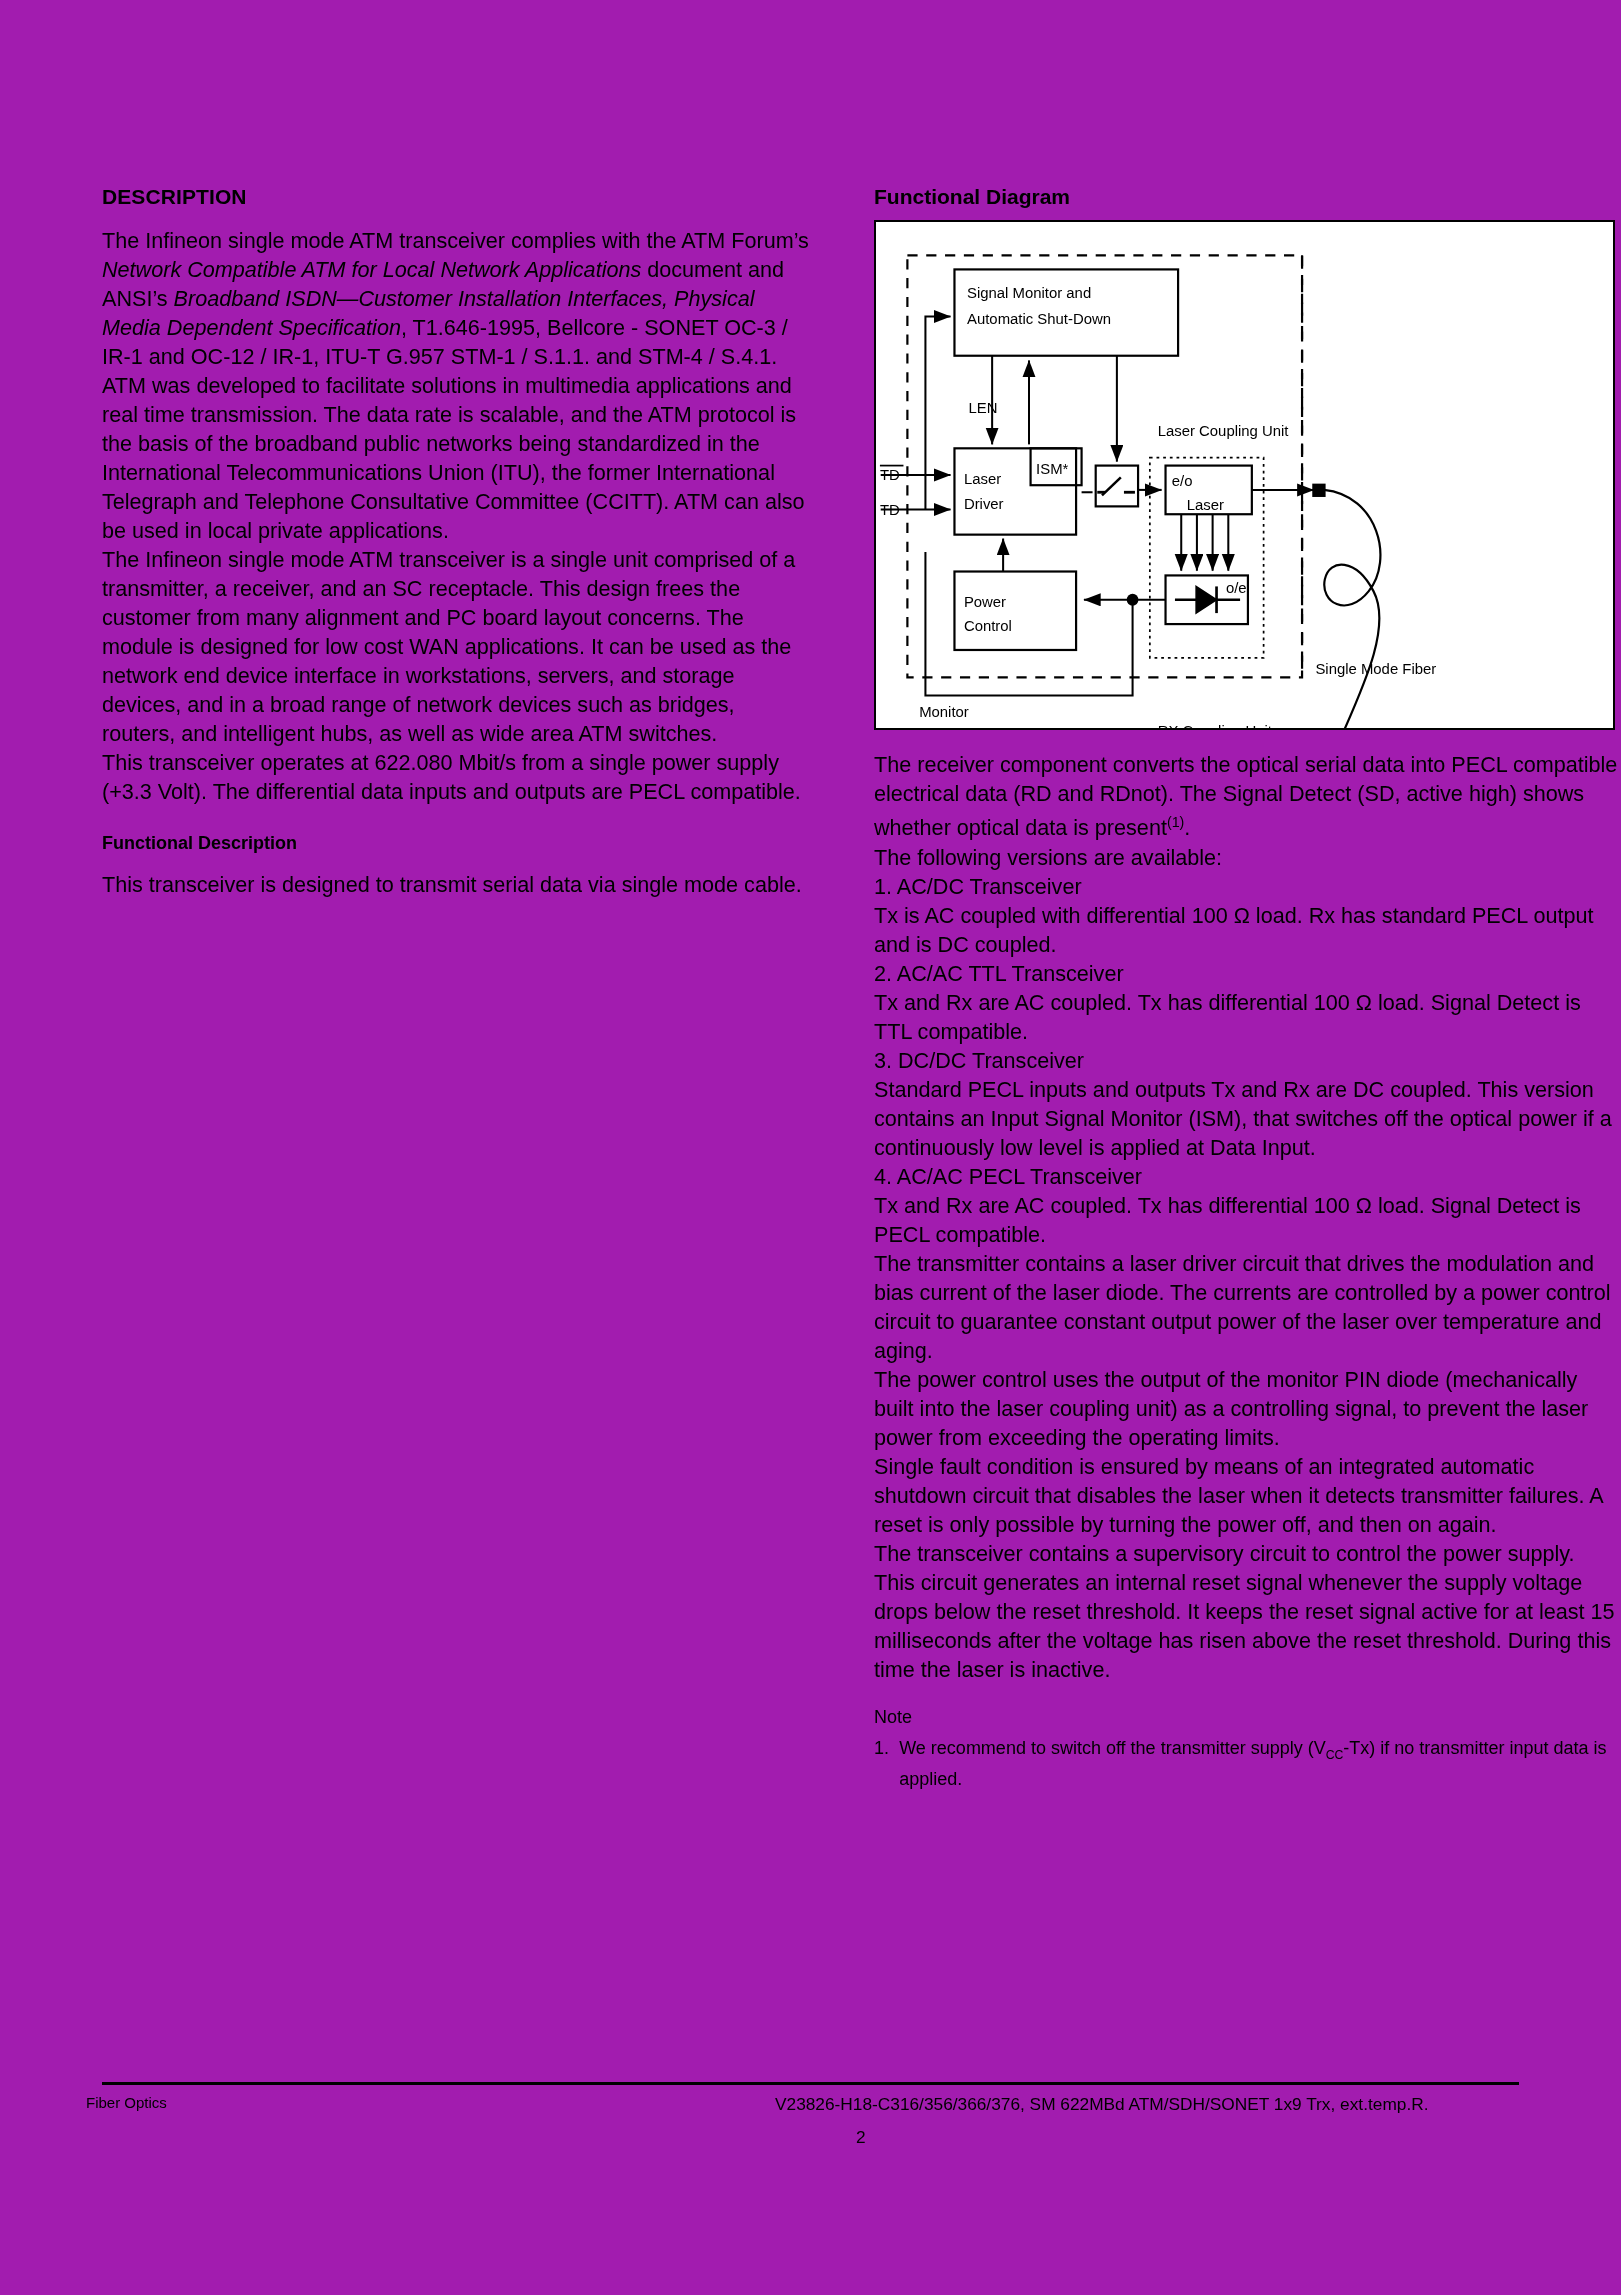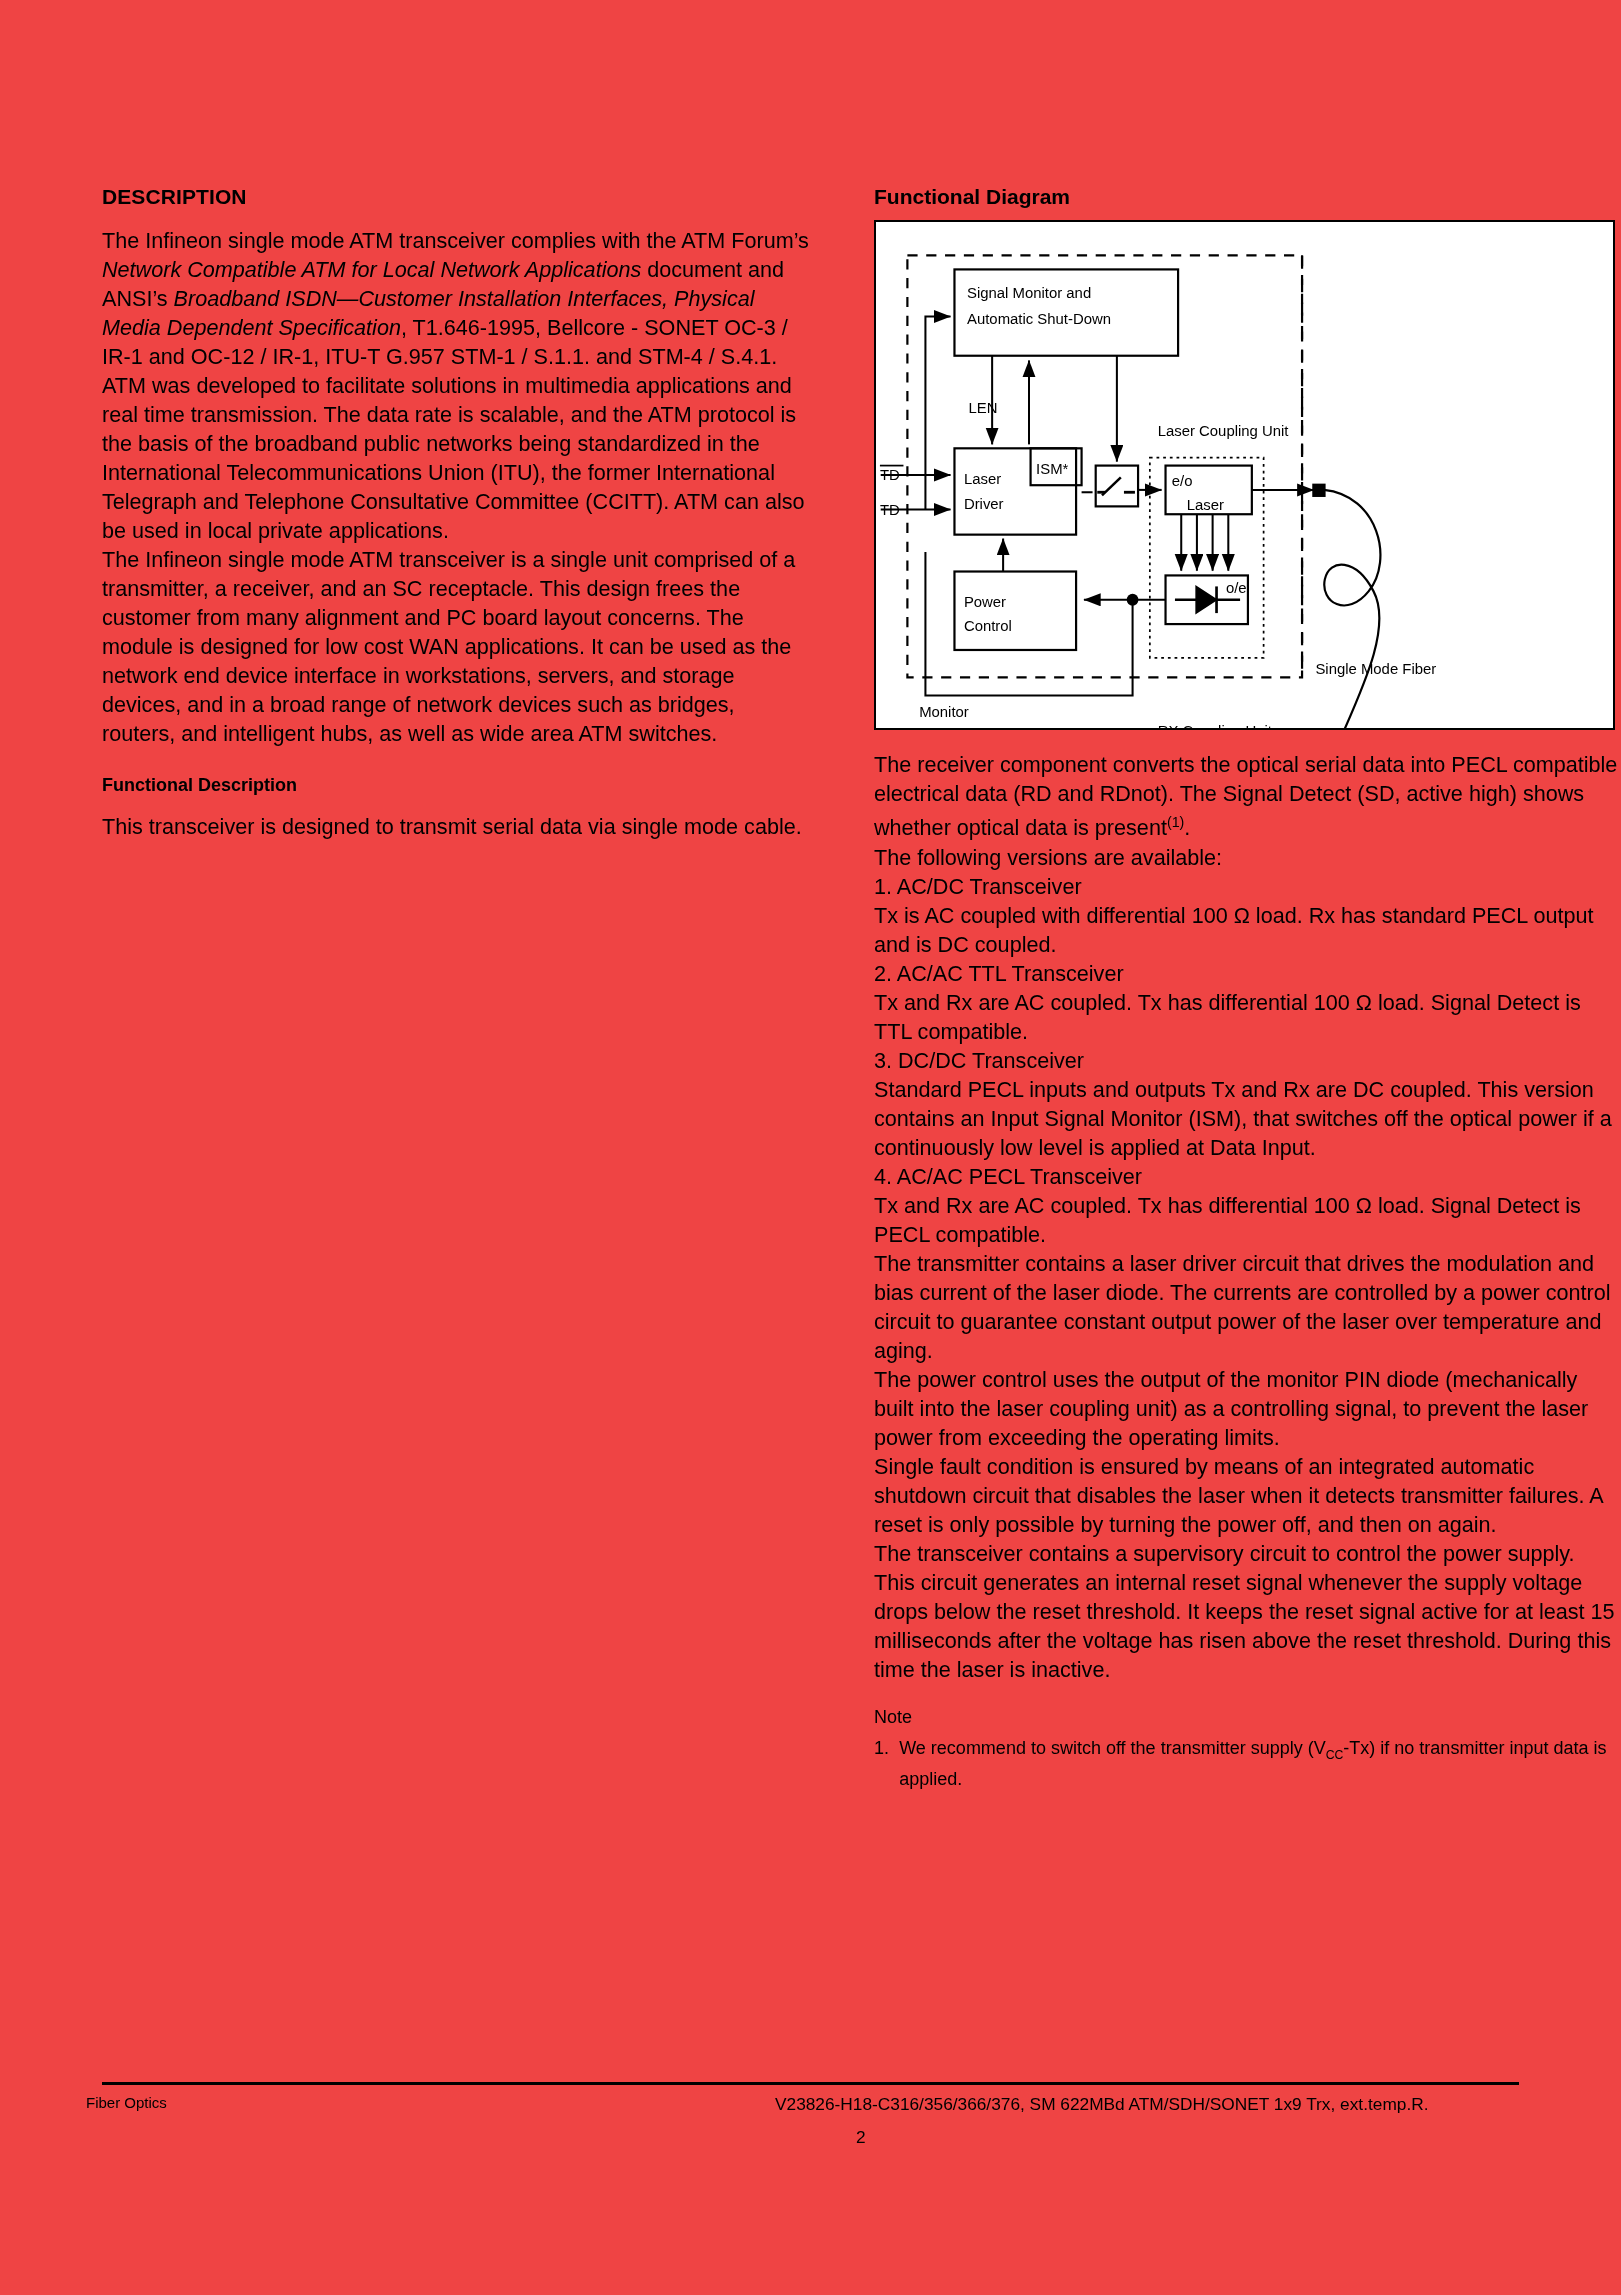--- a/index.html
+++ b/index.html
@@ -6,21 +6,21 @@
   html,body{margin:0;padding:0;background:#fff;}
   body{
     font-family:"Liberation Sans", sans-serif;
     color:#000;
     -webkit-font-smoothing:antialiased;
   }
   #page{
     position:relative;
     width:1622px;
     height:2295px;
-    background:#ef4444;
+    background:#a21caf;
     overflow:hidden;
   }
   
   .col{
     position:absolute;
     top:185px;
   }
   #col-left{ left:102px; width:710px; }
   #col-right{ left:874px; width:746px; }
 
@@ -114,20 +114,21 @@
   <div class="col" id="col-left">
 
     <h2 class="section-head">DESCRIPTION</h2>
 
     <p class="body">
       <span id="p1-rich"><span>The Infineon single mode ATM transceiver complies with the ATM Forum’s </span><span class="it">Network Compatible ATM for Local Network Applications</span><span> document and ANSI’s </span><span class="it">Broadband ISDN—Customer Installation Interfaces, Physical Media Dependent Specification</span><span>, T1.646-1995, Bellcore - SONET OC-3 / IR-1 and OC-12 / IR-1, ITU-T G.957 STM-1 / S.1.1. and STM-4 / S.4.1. ATM was developed to facilitate solutions in multimedia applications and real time transmission. The data rate is scalable, and the ATM protocol is the basis of the broadband public networks being standardized in the International Telecommunications Union (ITU), the former International Telegraph and  Telephone Consultative Committee (CCITT). ATM can also be used in local private applications.</span></span>
     </p>
 
     <p class="body">The Infineon single mode ATM transceiver is a single unit comprised of a transmitter, a receiver, and an SC receptacle. This design frees the customer from many alignment and PC board layout concerns. The module is designed for low cost WAN applications. It can be used as the network end device interface in workstations, servers, and storage devices, and in a broad range of network devices such as bridges, routers, and intelligent hubs, as well as wide area ATM switches.</p>
 
+    <p class="body">This transceiver operates at 622.080 Mbit/s from a single power supply (+3.3 Volt). The differential data inputs and outputs are PECL compatible.</p>
 
     <h2 class="sub-head">Functional Description</h2>
 
     <p class="body">This transceiver is designed to transmit serial data via single mode cable.</p>
   </div>
 
   <div class="col" id="col-right">
 
     <div class="fd-title">Functional Diagram</div>
 

